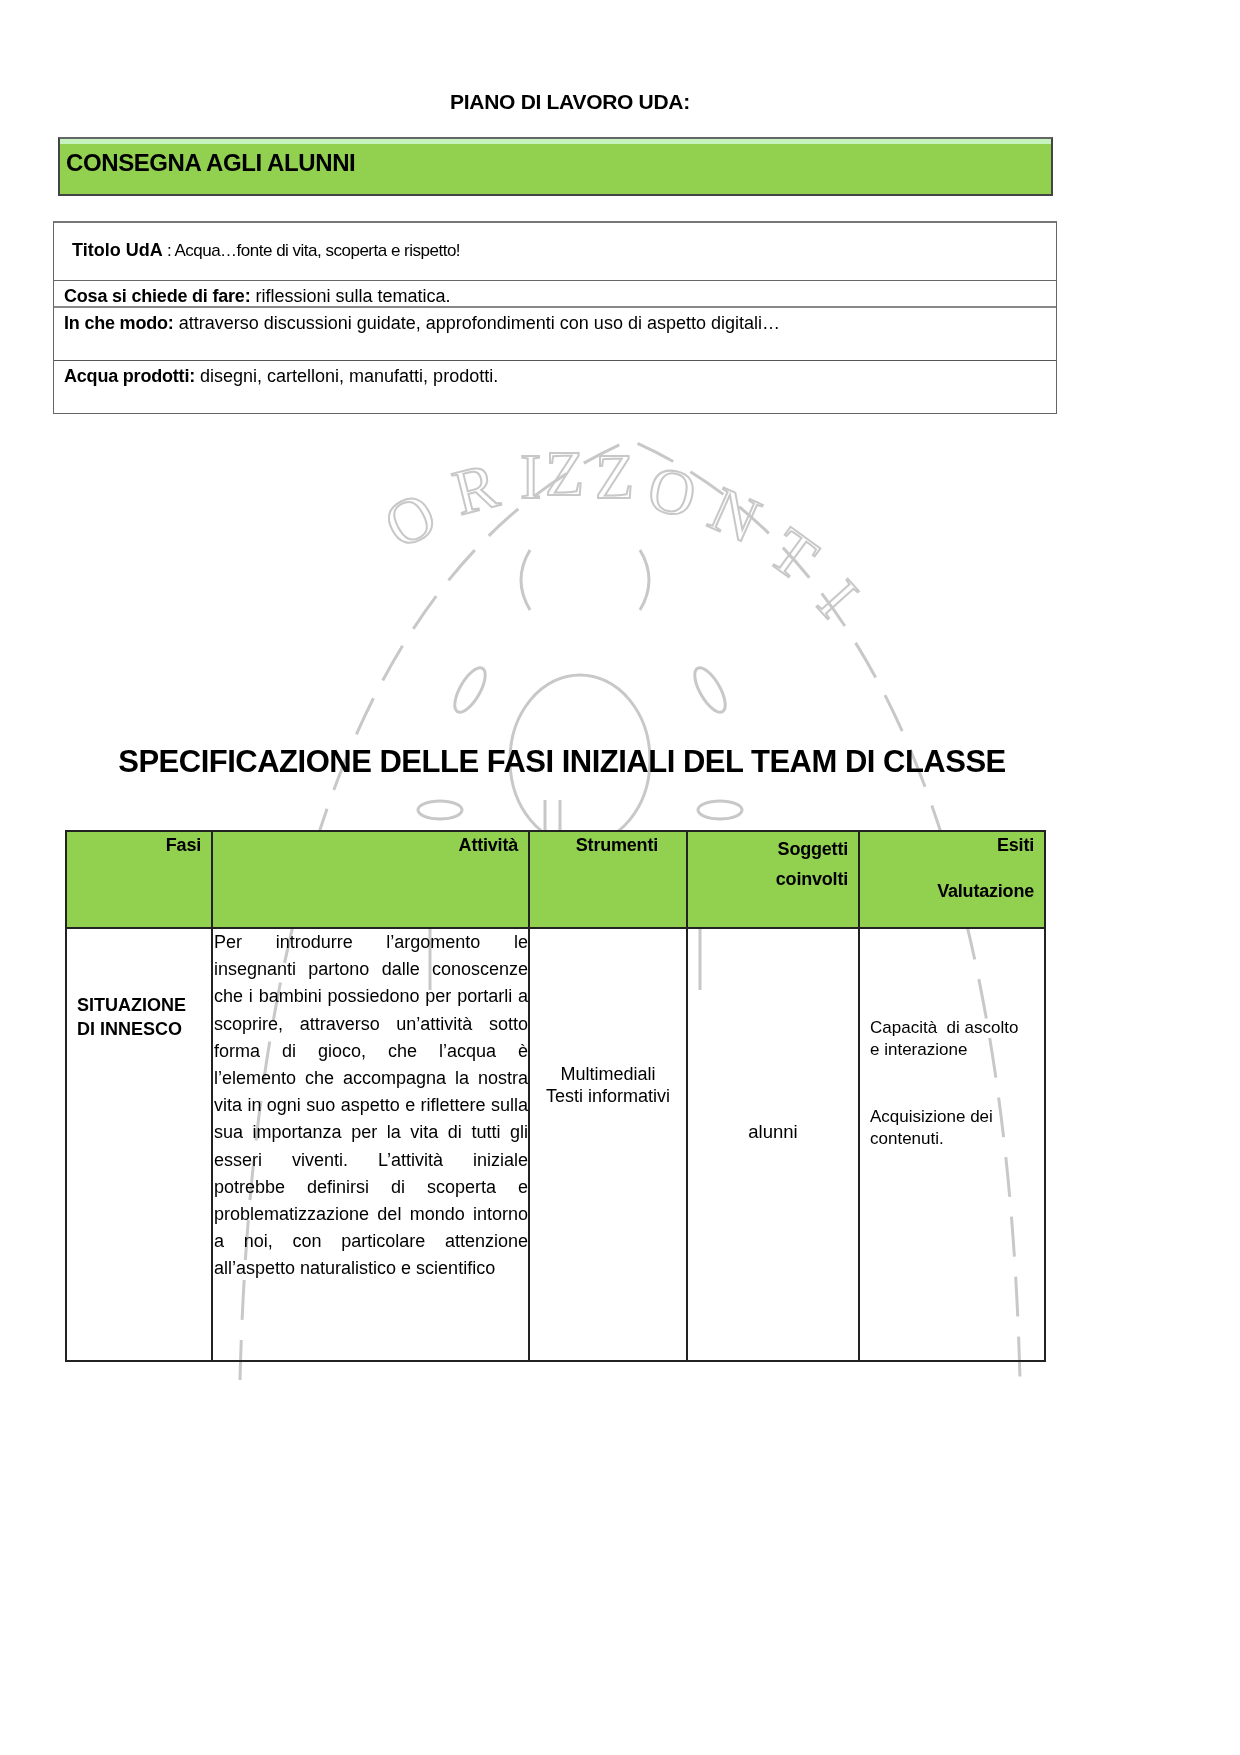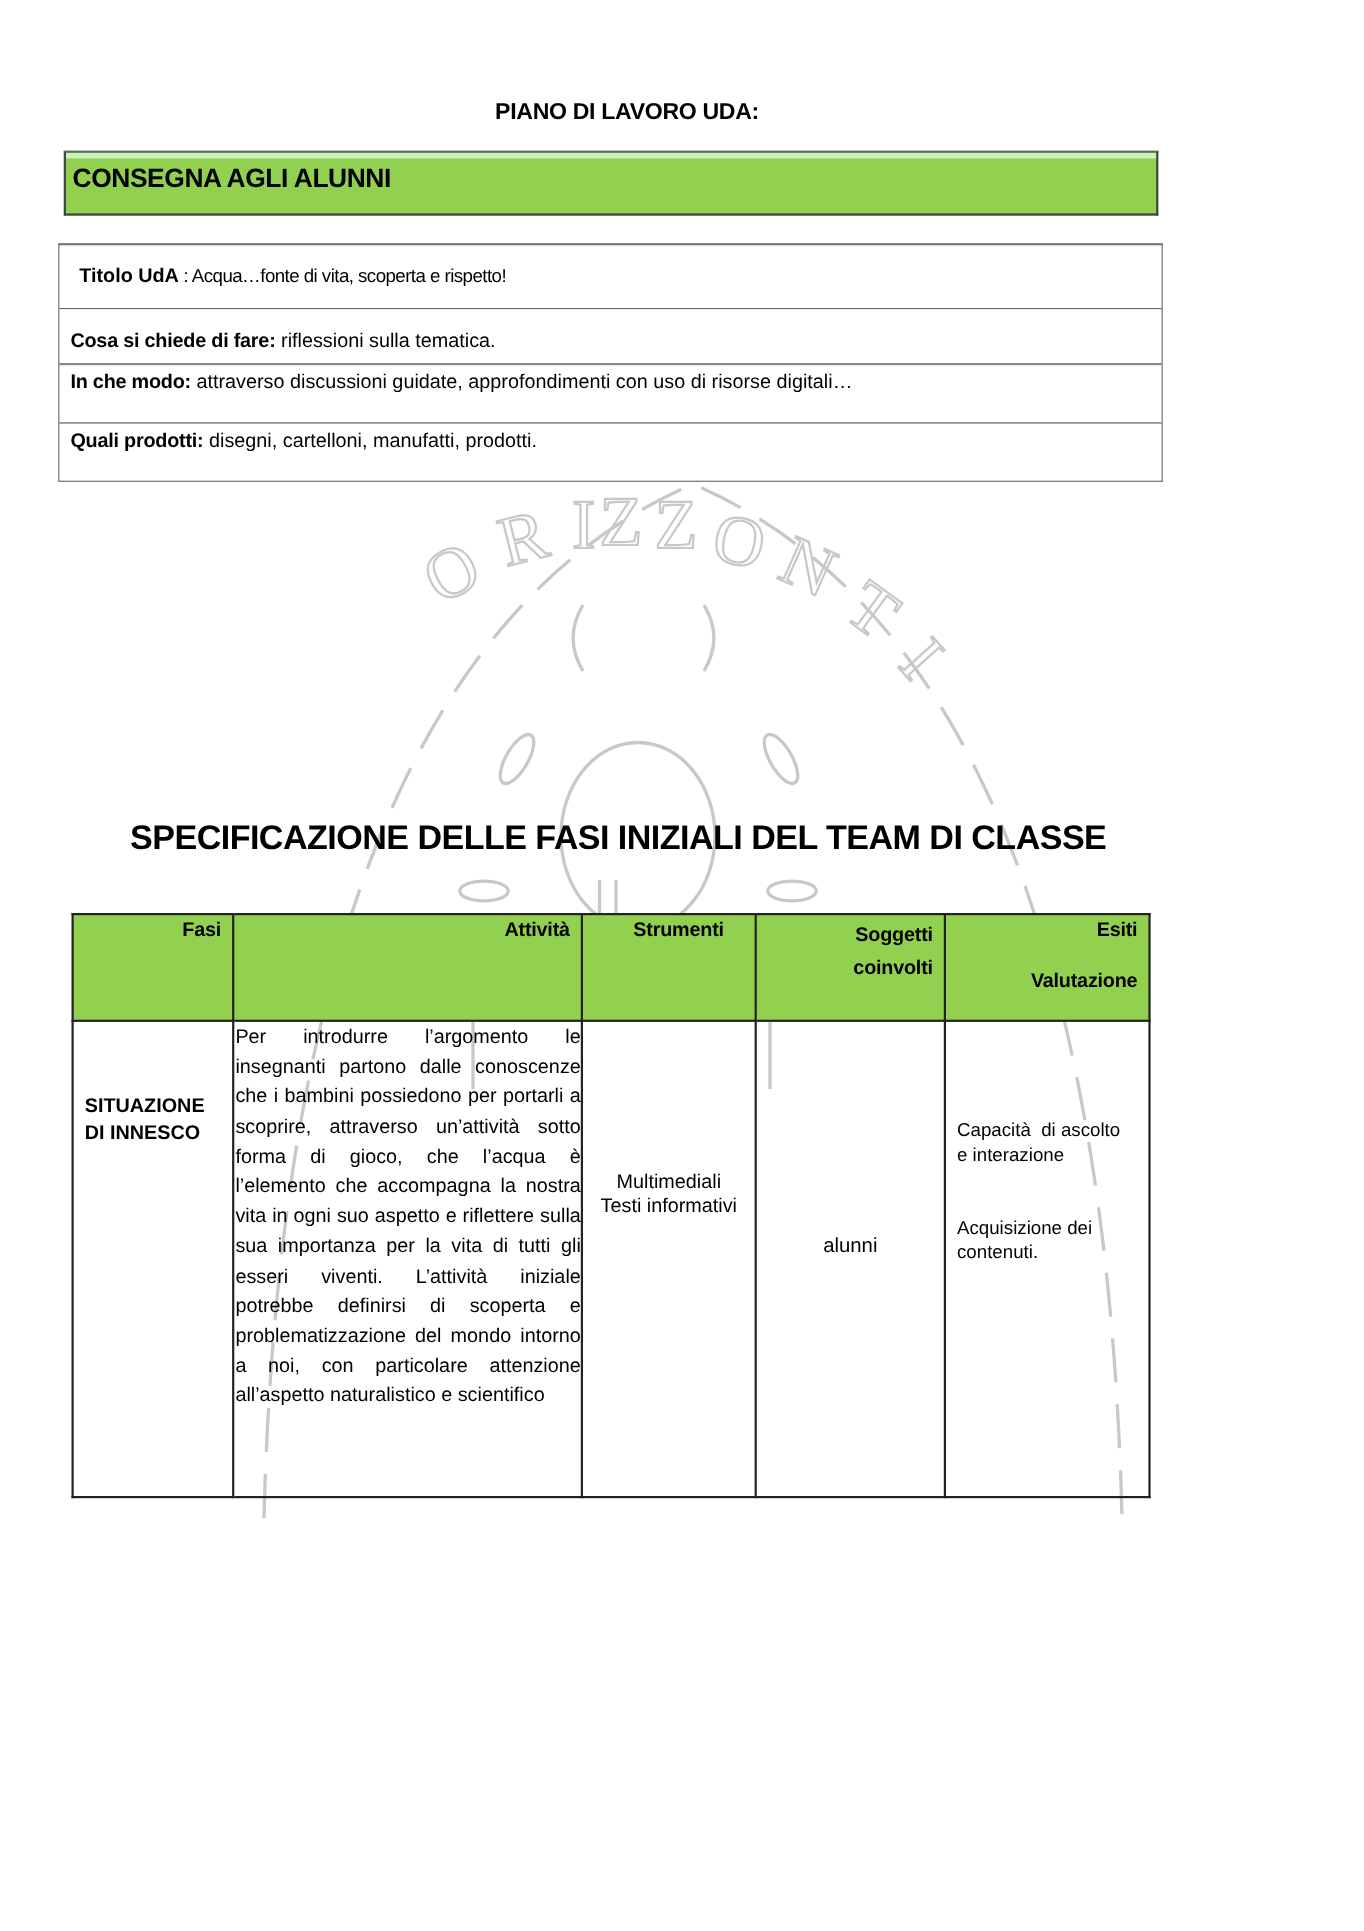--- a/index.html
+++ b/index.html
@@ -58,21 +58,21 @@
     border-top: 1px solid #555;
     font-size: 18px;
     line-height: 30px;
     padding-left: 10px;
     padding-right: 8px;
   }
   .info-row:first-child { border-top: none; }
   .info-row .k { font-weight: bold; letter-spacing: -0.2px; }
   .r1 { height: 57px; padding-top: 12px; padding-left: 18px; font-size: 17px; letter-spacing: -0.5px; }
   .r1 .k { font-size: 18px; letter-spacing: 0; }
-  .r2 { height: 50px; padding-top: 13px; border-top-width: 1px; border-top-color: #666; }
+  .r2 { height: 26px; padding-top: 0; border-top-width: 1px; border-top-color: #666; }
   .r3 { height: 54px; padding-top: 0; border-top: 2px solid #888; }
   .r4 { height: 53px; padding-top: 0; }
   .r5 { height: 110px; padding-top: 16px; border-top: 2px solid #888; }
   .r6 { height: 101px; padding-top: 18px; border-top: 2px solid #888; }
 
   .section-heading {
     position: absolute;
     top: 744px; left: 0; width: 1124px;
     text-align: center;
     font-size: 31px; font-weight: bold;
@@ -174,24 +174,24 @@
   </div>
 
   <div class="info-table">
     <div class="info-row r1">
       <span class="k">Titolo UdA</span><span> : </span><span>Acqua…fonte di vita, scoperta e rispetto!</span>
     </div>
     <div class="info-row r2">
       <span class="k">Cosa si chiede di fare:</span><span> </span><span>riflessioni sulla tematica.</span>
     </div>
     <div class="info-row r3">
-      <span class="k">In che modo:</span><span> </span><span>attraverso discussioni guidate, approfondimenti con uso di risorse digitali…</span>
+      <span class="k">In che modo:</span><span> </span><span>attraverso discussioni guidate, approfondimenti con uso di aspetto digitali…</span>
     </div>
     <div class="info-row r4">
-      <span class="k">Quali prodotti:</span><span> </span><span>disegni, cartelloni, manufatti, prodotti.</span>
+      <span class="k">Acqua prodotti:</span><span> </span><span>disegni, cartelloni, manufatti, prodotti.</span>
     </div>
   </div>
 
   <div class="section-heading">SPECIFICAZIONE DELLE FASI INIZIALI DEL TEAM DI CLASSE</div>
 
   <table class="phases">
     <thead>
       <tr>
         <th class="c-fasi">Fasi</th>
         <th class="c-att">Attività</th>

